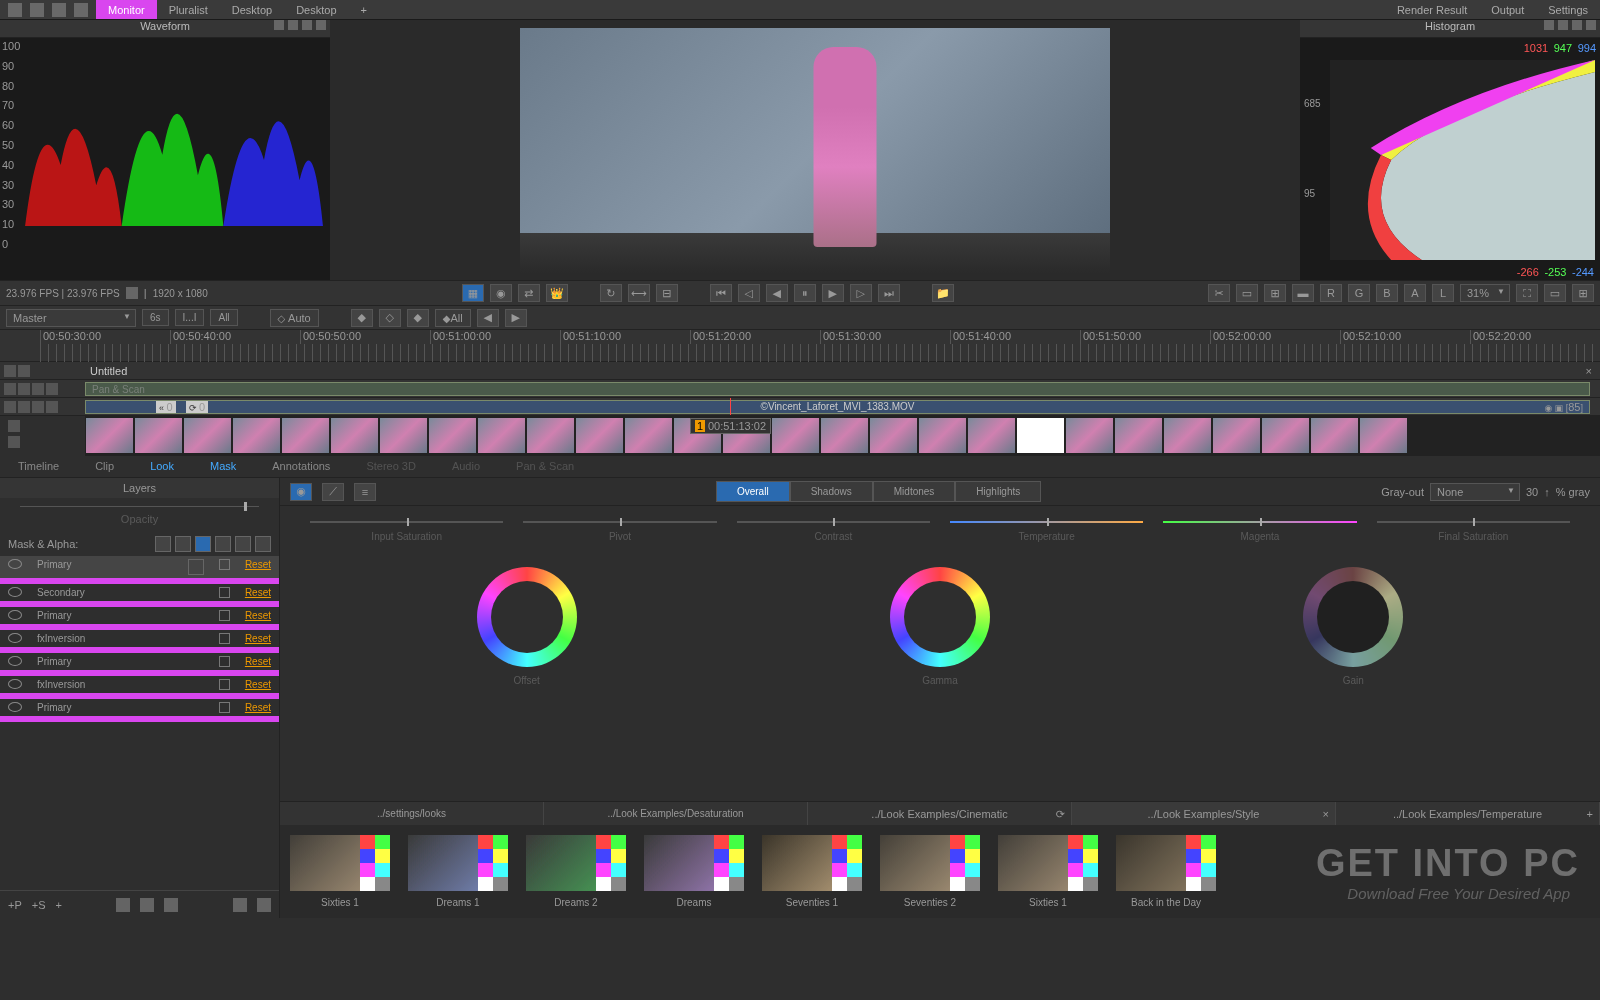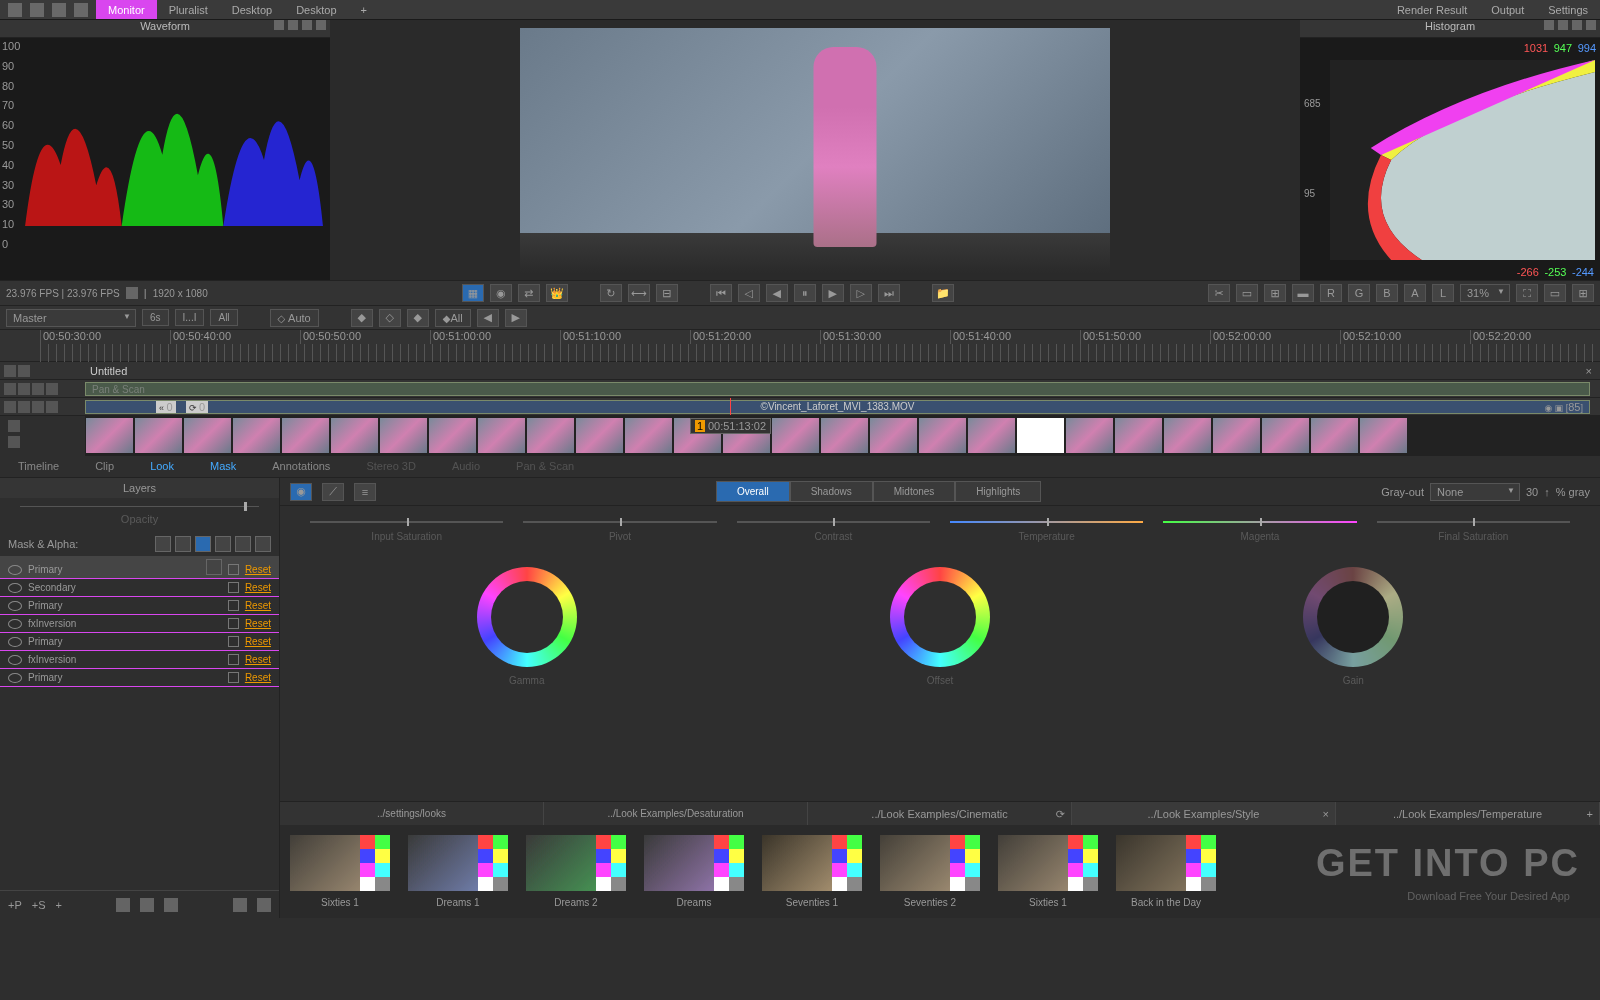--- a/index.html
+++ b/index.html
@@ -63,21 +63,21 @@
 .layers-panel{width:280px;background:#2e2e2e;display:flex;flex-direction:column;border-right:1px solid #222}
 .layers-hdr{text-align:center;padding:4px;background:#353535}
 .opacity-slider{height:34px;display:flex;align-items:center;justify-content:center;flex-direction:column;gap:6px;padding:6px 20px}
 .slider-track{height:1px;background:#555;width:100%;position:relative}
 .slider-track::after{content:"";position:absolute;right:12px;top:-4px;width:3px;height:9px;background:#aaa}
 .mask-row{display:flex;align-items:center;padding:4px 8px;gap:4px}
 .mask-row span{flex:1}
 .miniicon{width:16px;height:16px;background:#444;border:1px solid #666;cursor:pointer}
 .miniicon.sel{background:#2a6ab0}
 .layer-list{flex:1}
-.layer-item{display:flex;align-items:flex-end;padding:3px 8px;gap:6px;border-bottom:1px solid #d946ef}
+.layer-item{display:flex;align-items:flex-start;padding:3px 8px;gap:15px;border-bottom:6px solid #d946ef}
 .layer-item.active{background:#454545}
 .eye{width:14px;height:10px;border:1px solid #888;border-radius:50%}
 .layer-name{flex:1;font-size:10px}
 .chk{width:11px;height:11px;border:1px solid #777}
 .reset{color:#e90;font-size:10px;text-decoration:underline;cursor:pointer}
 .layers-footer{height:28px;display:flex;align-items:center;padding:0 8px;gap:10px;border-top:1px solid #444}
 .look-panel{flex:1;display:flex;flex-direction:column;background:#2e2e2e}
 .look-top{height:28px;display:flex;align-items:center;padding:0 10px;gap:10px;border-bottom:1px solid #222}
 .seg{display:flex;margin:0 auto}
 .segbtn{padding:4px 20px;background:#3a3a3a;border:1px solid #555;cursor:pointer;font-size:10px}
@@ -100,21 +100,21 @@
 .preset-tab{flex:1;text-align:center;line-height:24px;font-size:10px;border-right:1px solid #444;cursor:pointer;position:relative}
 .preset-tab.active{background:#3a3a3a}
 .preset-row{display:flex;padding:10px;gap:18px;background:#2a2a2a;overflow:hidden}
 .preset{display:flex;flex-direction:column;align-items:center;gap:6px;cursor:pointer}
 .preset-thumb{width:100px;height:56px;background:#444;display:flex}
 .pthalf{flex:1;background:linear-gradient(135deg,#3a3a3a,#8a7a6a)}
 .ptpatch{width:30px;display:grid;grid-template-columns:1fr 1fr;grid-auto-rows:1fr}
 .ptpatch i{display:block}
 .preset label{font-size:10px}
 .watermark{position:absolute;right:20px;bottom:115px;font-size:38px;font-weight:bold;color:rgba(180,180,180,.5);letter-spacing:2px;pointer-events:none}
-.watermark2{position:absolute;right:30px;bottom:98px;font-size:11px;color:rgba(180,180,180,.4);pointer-events:none}
+.watermark2{position:absolute;right:30px;bottom:98px;font-size:15px;font-style:italic;color:rgba(180,180,180,.4);pointer-events:none}
 .playhead{position:absolute;left:730px;top:0;bottom:0;width:1px;background:#f44;z-index:4}
 </style>
 </head>
 <body>
 
 <div class="topbar">
   <div class="topbar-icons">
     <div class="tbicon"></div>
     <div class="tbicon"></div>
     <div class="tbicon"></div>
@@ -478,25 +478,25 @@
           <label>Magenta</label>
         </div>
       <div class="mini-slider">
           <div class="tr"></div>
           <label>Final Saturation</label>
         </div>
     </div>
     <div class="wheels-row">
       <div class="wheel">
           <div class="colorwheel"></div>
-          <label>Gamma</label>
+          <label>Offset</label>
         </div>
       <div class="wheel">
           <div class="colorwheel"></div>
-          <label>Offset</label>
+          <label>Gamma</label>
         </div>
       <div class="wheel">
           <div class="colorwheel dim"></div>
           <label>Gain</label>
         </div>
     </div>
     <div style="flex:1"></div>
     <div class="preset-bar">
       <div class="preset-tab">../settings/looks</div>
       <div class="preset-tab">../Look Examples/Desaturation</div>

